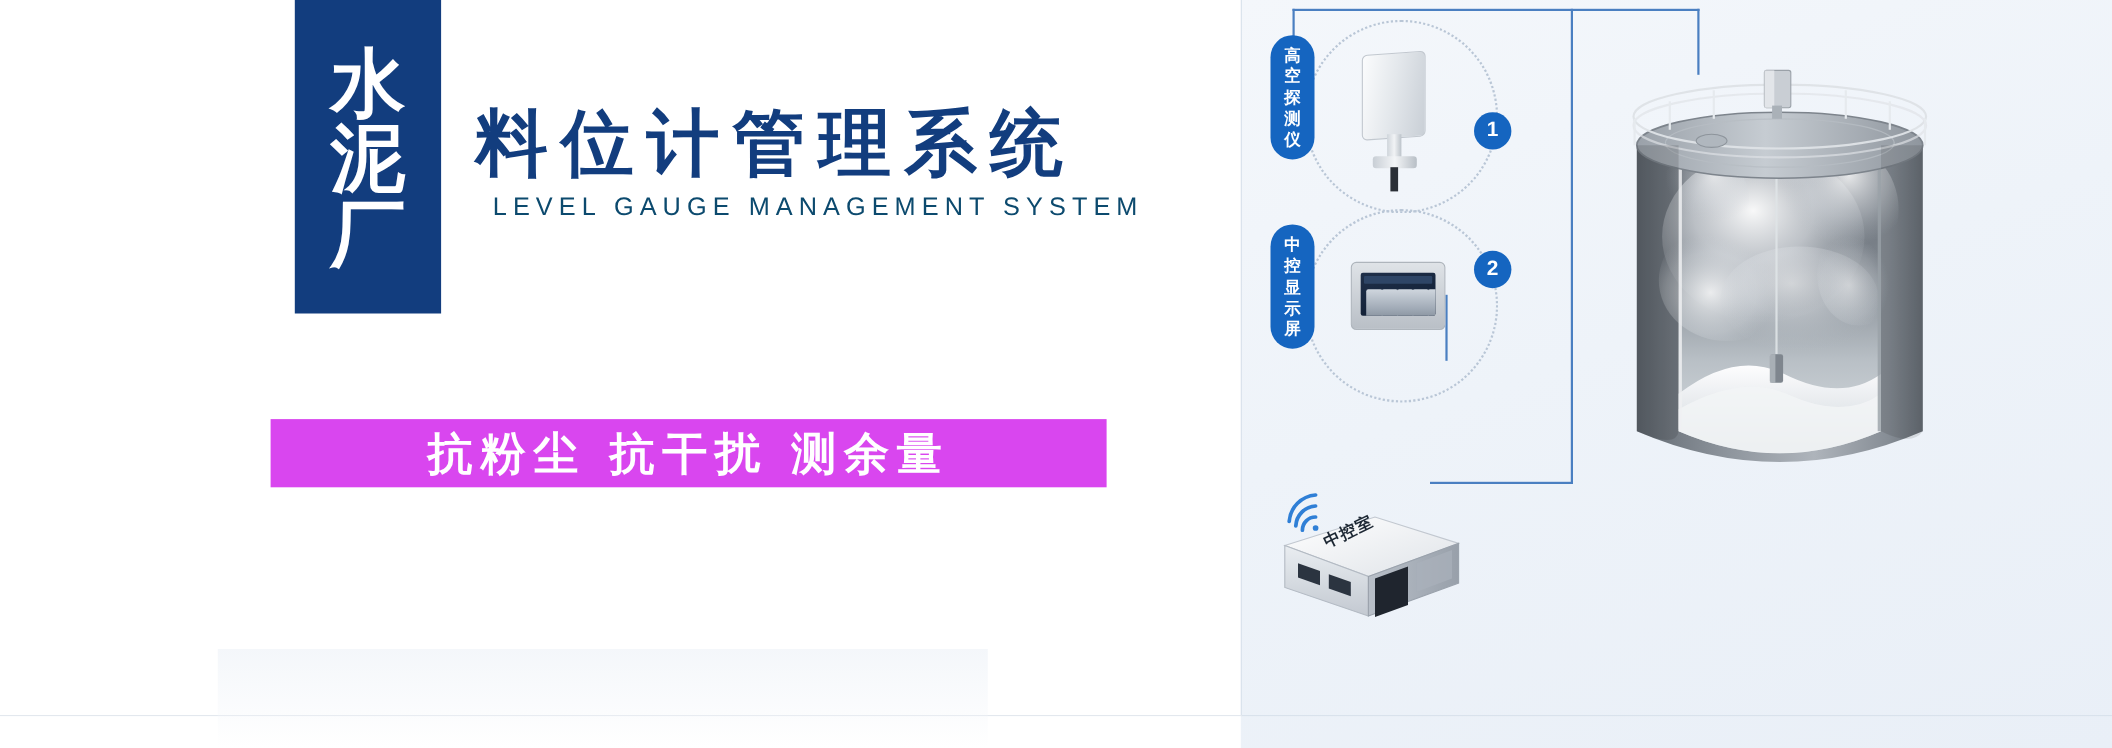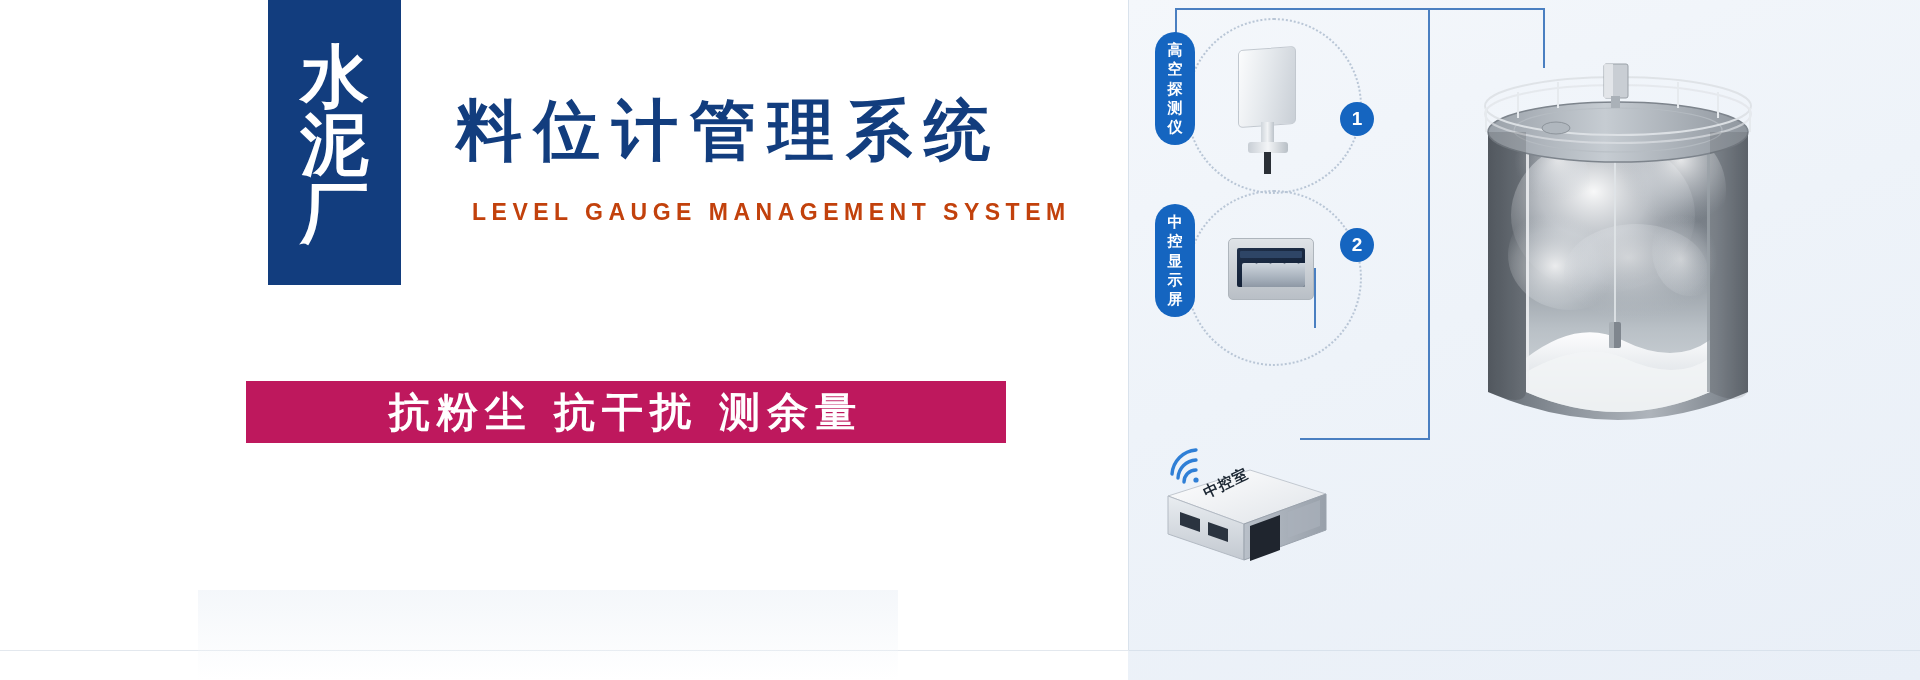--- a/index.html
+++ b/index.html
@@ -42,40 +42,40 @@
     display:flex; flex-direction:column; align-items:center; justify-content:center;
     gap:2px; padding-top:6px;
   }
   .brand-banner .ch {
     color:#fff; font-size:68px; line-height:0.98; font-weight:700;
     font-family:"DejaVu Sans", sans-serif; letter-spacing:0;
   }
 
   
   .headline {
-    position:absolute; left:456px; top:95px; width:680px;
+    position:absolute; left:432px; top:95px; width:680px;
   }
   .headline .title-cn {
     color:#123D7E; font-size:66px; font-weight:800; letter-spacing:12px;
     font-family:"DejaVu Sans", sans-serif; line-height:1.08; white-space:nowrap;
   }
   .headline .title-en {
-    color:#c2410c; font-size:23px; font-weight:700; letter-spacing:5.5px;
-    margin-top:33px; margin-left:16px; white-space:nowrap;
+    color:#0c4a6e; font-size:23px; font-weight:400; letter-spacing:5.5px;
+    margin-top:8px; margin-left:16px; white-space:nowrap;
     font-family:"Liberation Sans", sans-serif;
   }
 
   
   .bar-wrap { position:absolute; left:246px; top:381px; width:760px; }
   .bar {
     height:62px; display:flex; align-items:center; justify-content:center;
     white-space:nowrap;
   }
   .bar-primary {
-    background:#be185d; color:#ffffff;
+    background:#d946ef; color:#ffffff;
     font-size:41px; font-weight:700; letter-spacing:7px;
     font-family:"DejaVu Sans", sans-serif;
     width:760px;
   }
   .bar-secondary {
     background:#ffffff; color:#123D7E;
     font-size:41px; font-weight:700; letter-spacing:7px;
     font-family:"DejaVu Sans", sans-serif;
     width:740px; height:60px; margin-left:10px;
     box-shadow:0 1px 0 #e6ebf2;

